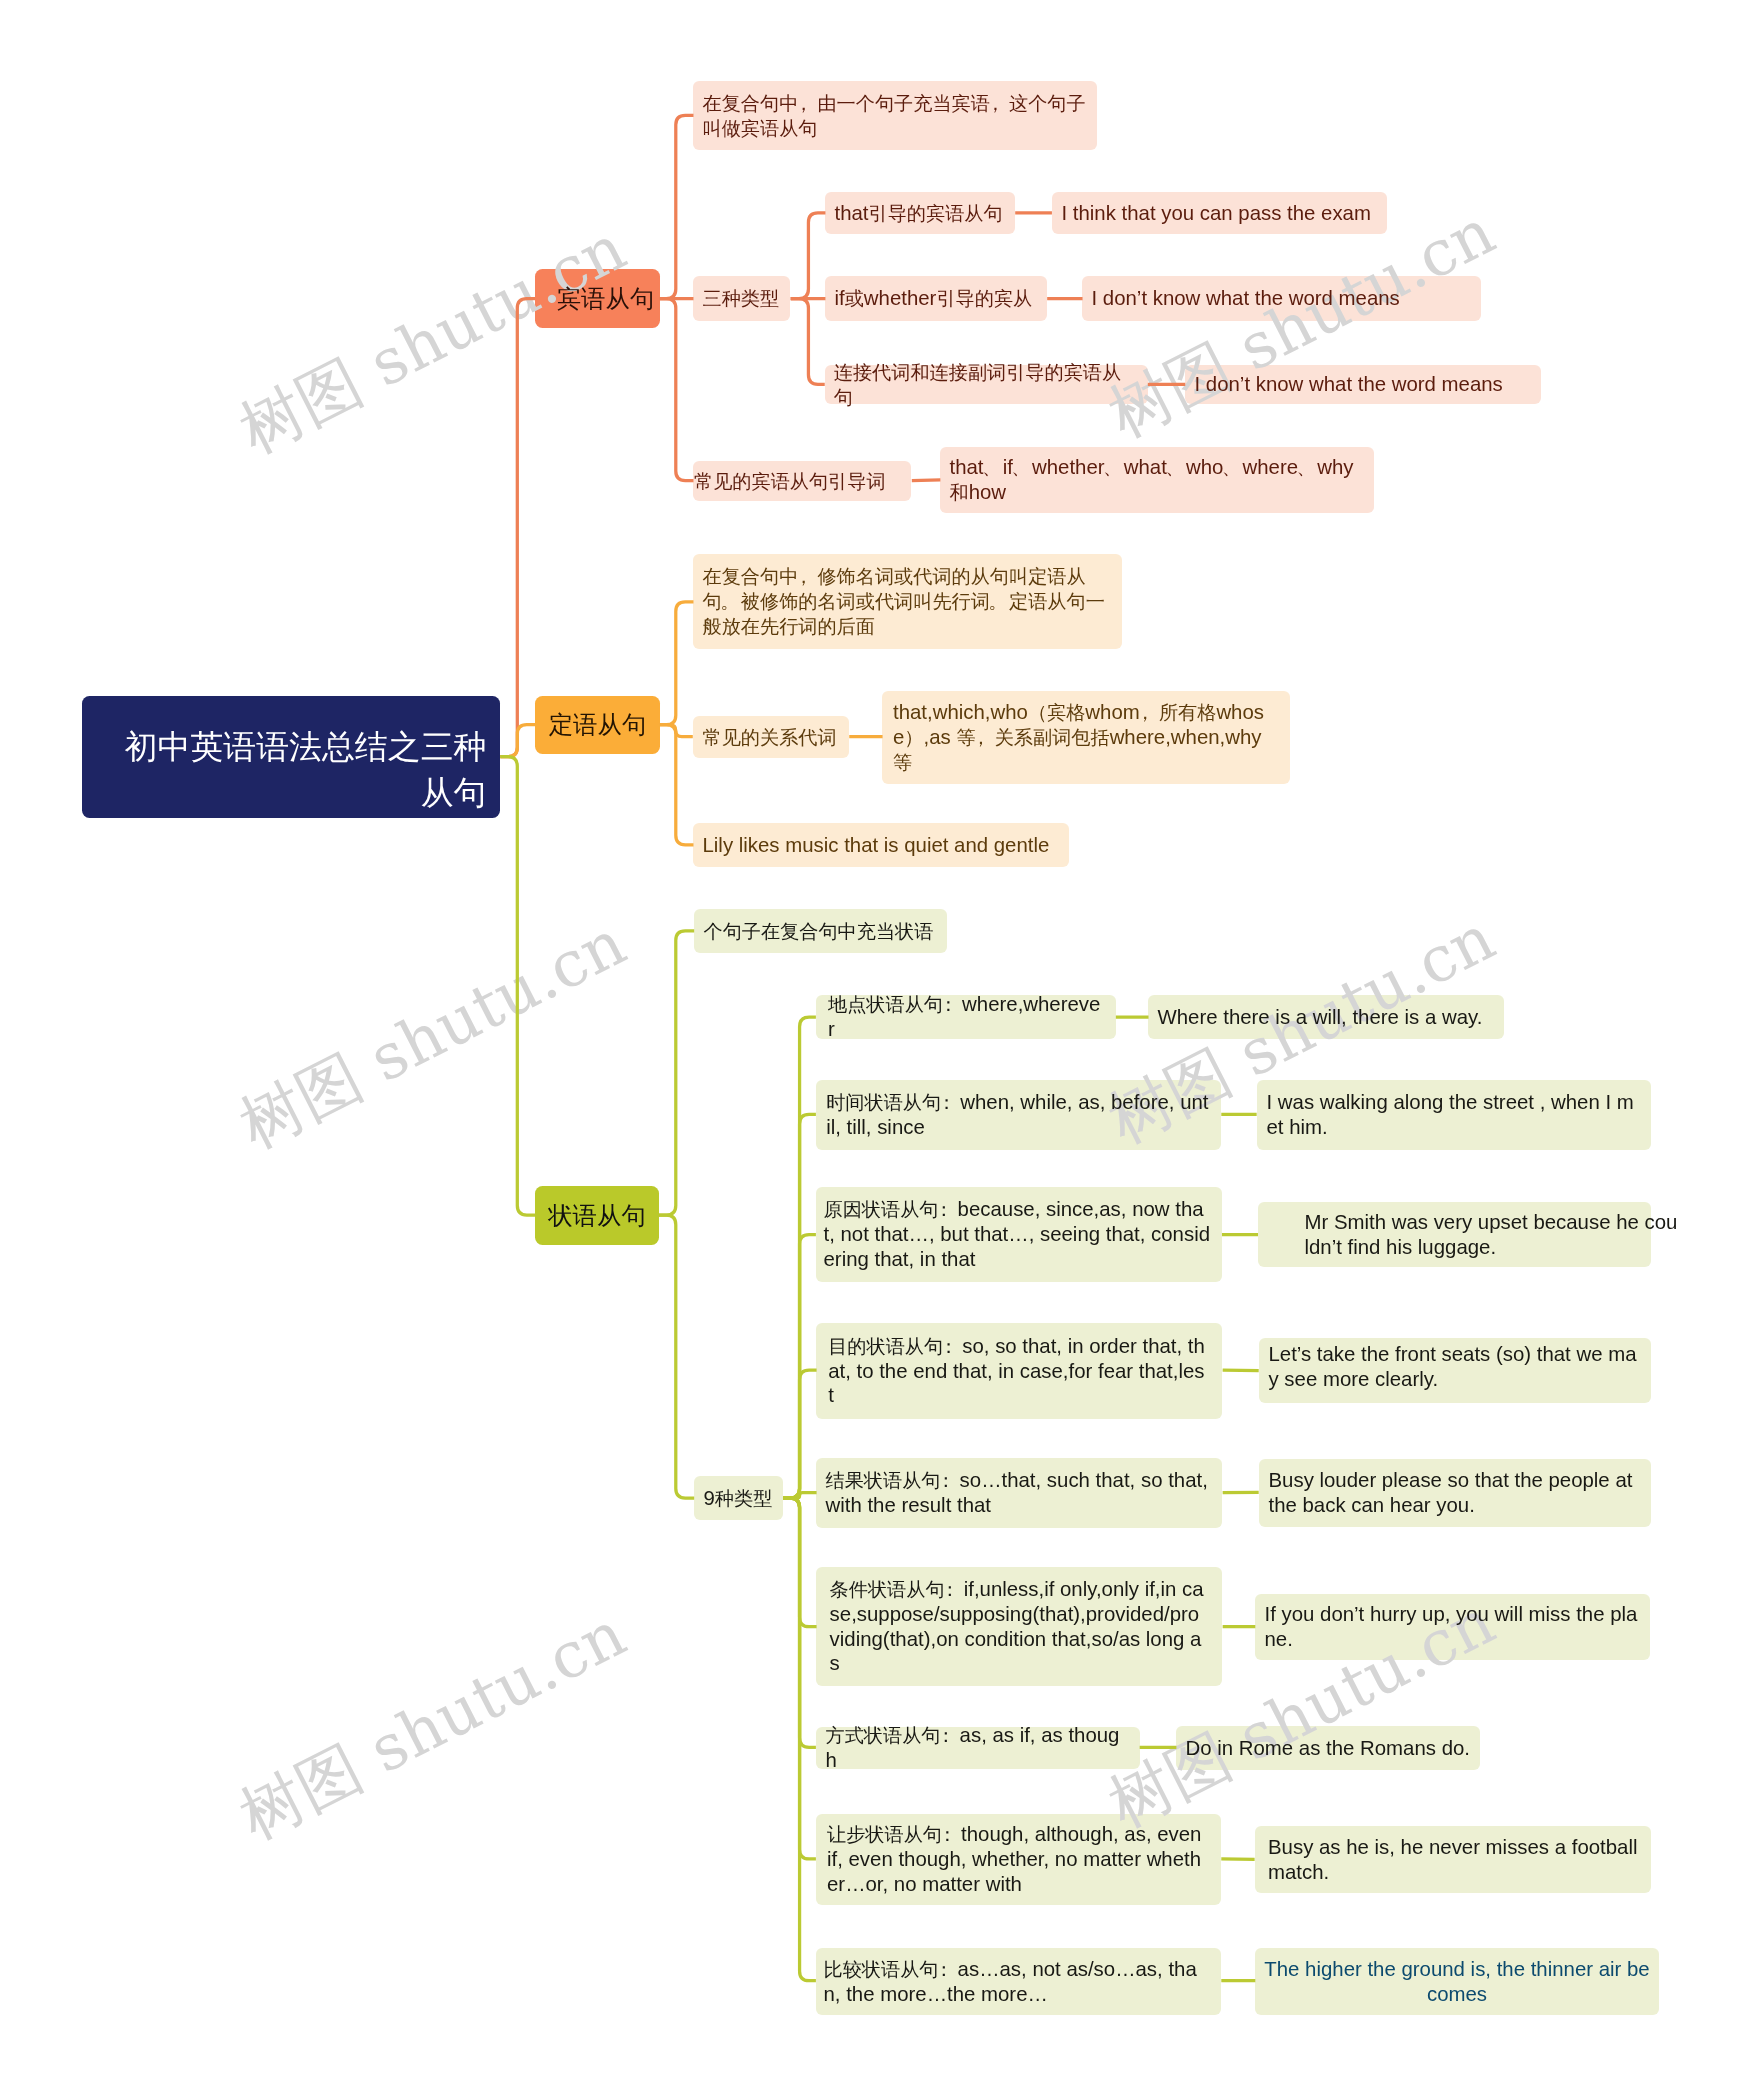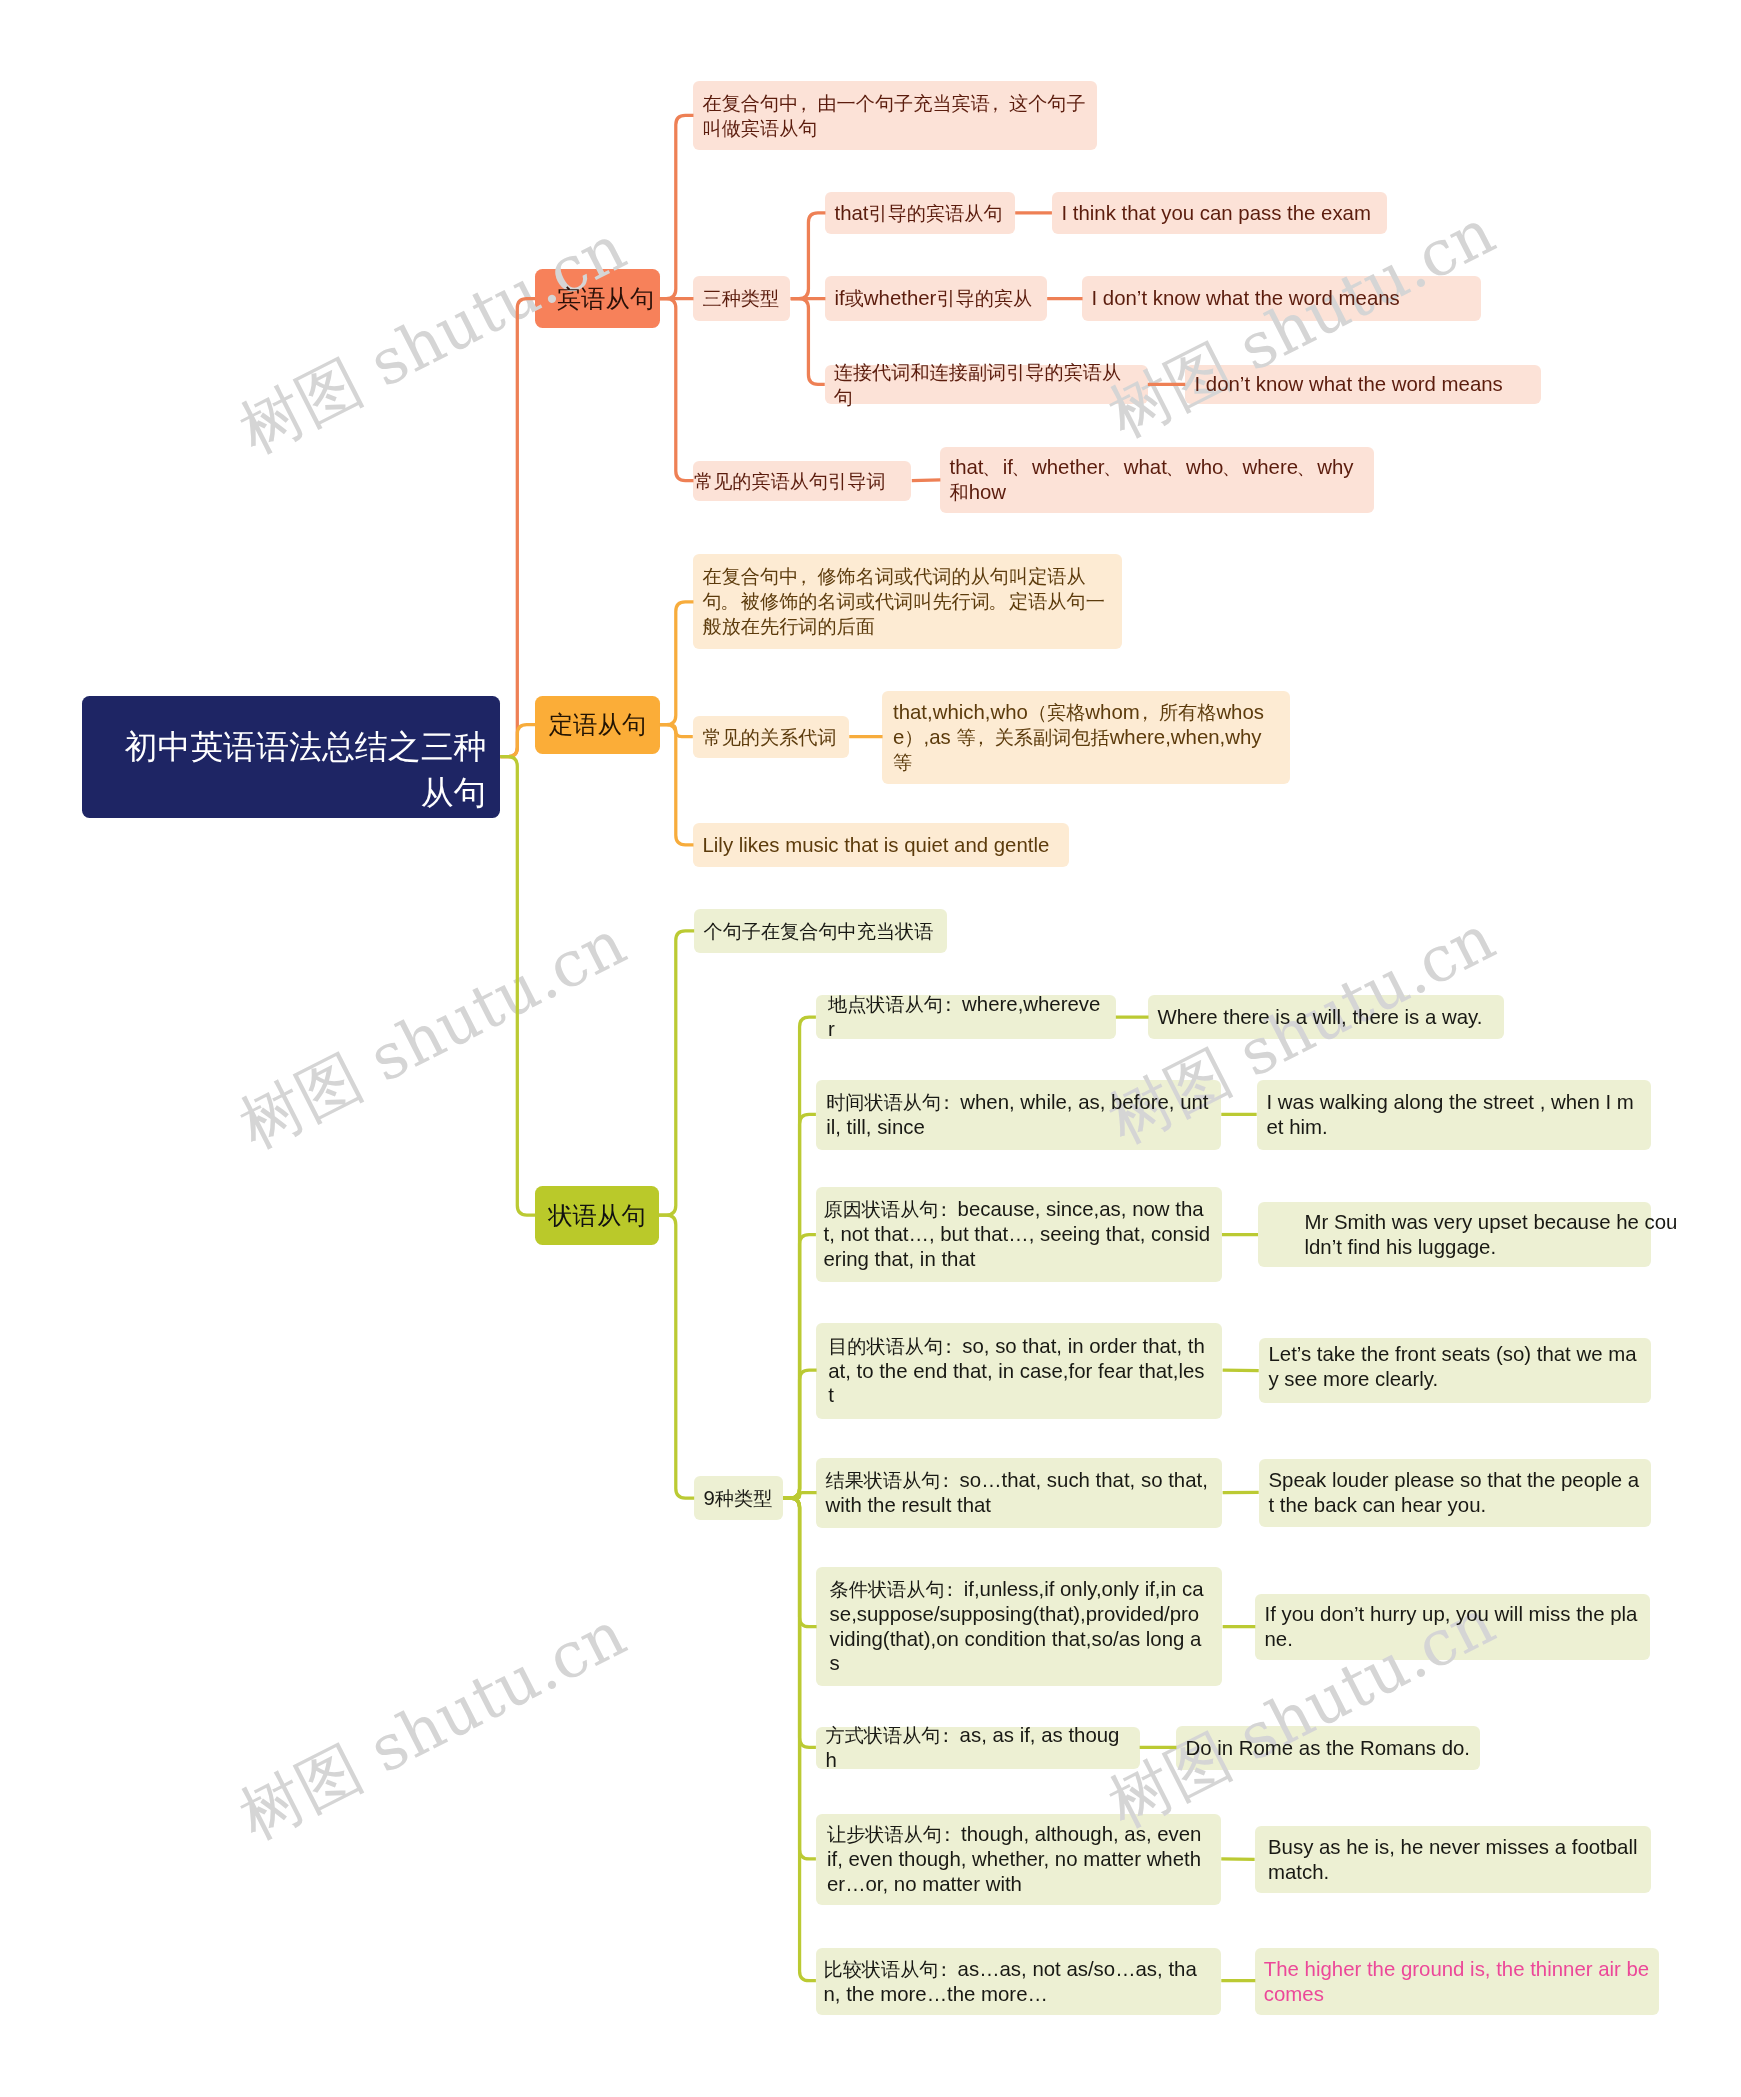--- a/index.html
+++ b/index.html
@@ -197,21 +197,21 @@
       <div class="node leaf" style="left: 816px; top: 1323px; width: 406px; height: 96px; font-size: 20.4px; line-height: 1.22; padding: 0px 12.2px; color: rgb(25, 25, 20);">
         <span><span class="cjk">目的状语从句</span><span class="cjk fwp">：</span>so, so that, in order that, that, to the end that, in case,for fear that,lest</span>
       </div>
       <div class="node leaf" style="left: 1259px; top: 1338px; width: 392px; height: 58px; font-size: 20.4px; line-height: 1.22; padding: 0px 9.5px; color: rgb(25, 25, 20);">
         <span>Let’s take the front seats (so) that we may see more clearly.</span>
       </div>
       <div class="node leaf" style="left: 816px; top: 1458px; width: 406px; height: 70px; font-size: 20.4px; line-height: 1.22; padding: 0px 9.5px; color: rgb(25, 25, 20);">
         <span><span class="cjk">结果状语从句</span><span class="cjk fwp">：</span>so…that, such that, so that, with the result that</span>
       </div>
       <div class="node leaf" style="left: 1259px; top: 1459px; width: 392px; height: 68px; font-size: 20.4px; line-height: 1.22; padding: 0px 9.5px; color: rgb(25, 25, 20);">
-        <span>Speak louder please so that the people at the back can hear you.</span>
+        <span>Busy louder please so that the people at the back can hear you.</span>
       </div>
       <div class="node leaf" style="left: 816px; top: 1567px; width: 406px; height: 119px; font-size: 20.4px; line-height: 1.22; padding: 0px 13.6px; color: rgb(25, 25, 20);">
         <span><span class="cjk">条件状语从句</span><span class="cjk fwp">：</span>if,unless,if only,only if,in case,suppose/supposing(that),provided/providing(that),on condition that,so/as long as</span>
       </div>
       <div class="node leaf" style="left: 1255px; top: 1594px; width: 395px; height: 66px; font-size: 20.4px; line-height: 1.22; padding: 0px 9.5px; color: rgb(25, 25, 20);">
         <span>If you don’t hurry up, you will miss the plane.</span>
       </div>
       <div class="node leaf" style="left: 816px; top: 1727px; width: 324px; height: 42px; font-size: 20.4px; line-height: 1.22; padding: 0px 9.5px; color: rgb(25, 25, 20);">
         <span><span class="cjk">方式状语从句</span><span class="cjk fwp">：</span>as, as if, as though</span>
       </div>
@@ -220,18 +220,18 @@
       </div>
       <div class="node leaf" style="left: 816px; top: 1814px; width: 405px; height: 91px; font-size: 20.4px; line-height: 1.22; padding: 0px 11px; color: rgb(25, 25, 20);">
         <span><span class="cjk">让步状语从句</span><span class="cjk fwp">：</span>though, although, as, even if, even though, whether, no matter whether…or, no matter with</span>
       </div>
       <div class="node leaf" style="left: 1255px; top: 1826px; width: 396px; height: 67px; font-size: 20.4px; line-height: 1.22; padding: 0px 13px; color: rgb(25, 25, 20);">
         <span>Busy as he is, he never misses a football match.</span>
       </div>
       <div class="node leaf" style="left: 816px; top: 1948px; width: 405px; height: 67px; font-size: 20.4px; line-height: 1.22; padding: 0px 7.5px; color: rgb(25, 25, 20);">
         <span><span class="cjk">比较状语从句</span><span class="cjk fwp">：</span>as…as, not as/so…as, than, the more…the more…</span>
       </div>
-      <div class="node leaf" style="left: 1255px; top: 1948px; width: 404px; height: 67px; font-size: 20.4px; line-height: 1.22; padding: 0px 8.8px; color: #ec4899;">
+      <div class="node leaf" style="left: 1255px; top: 1948px; width: 404px; height: 67px; font-size: 20.4px; line-height: 1.22; padding: 0px 8.8px; color: #0c4a6e; text-align: center;">
         <span>The higher the ground is, the thinner air becomes</span>
       </div>
     </div>
 </div>
 
 
 </body></html>

